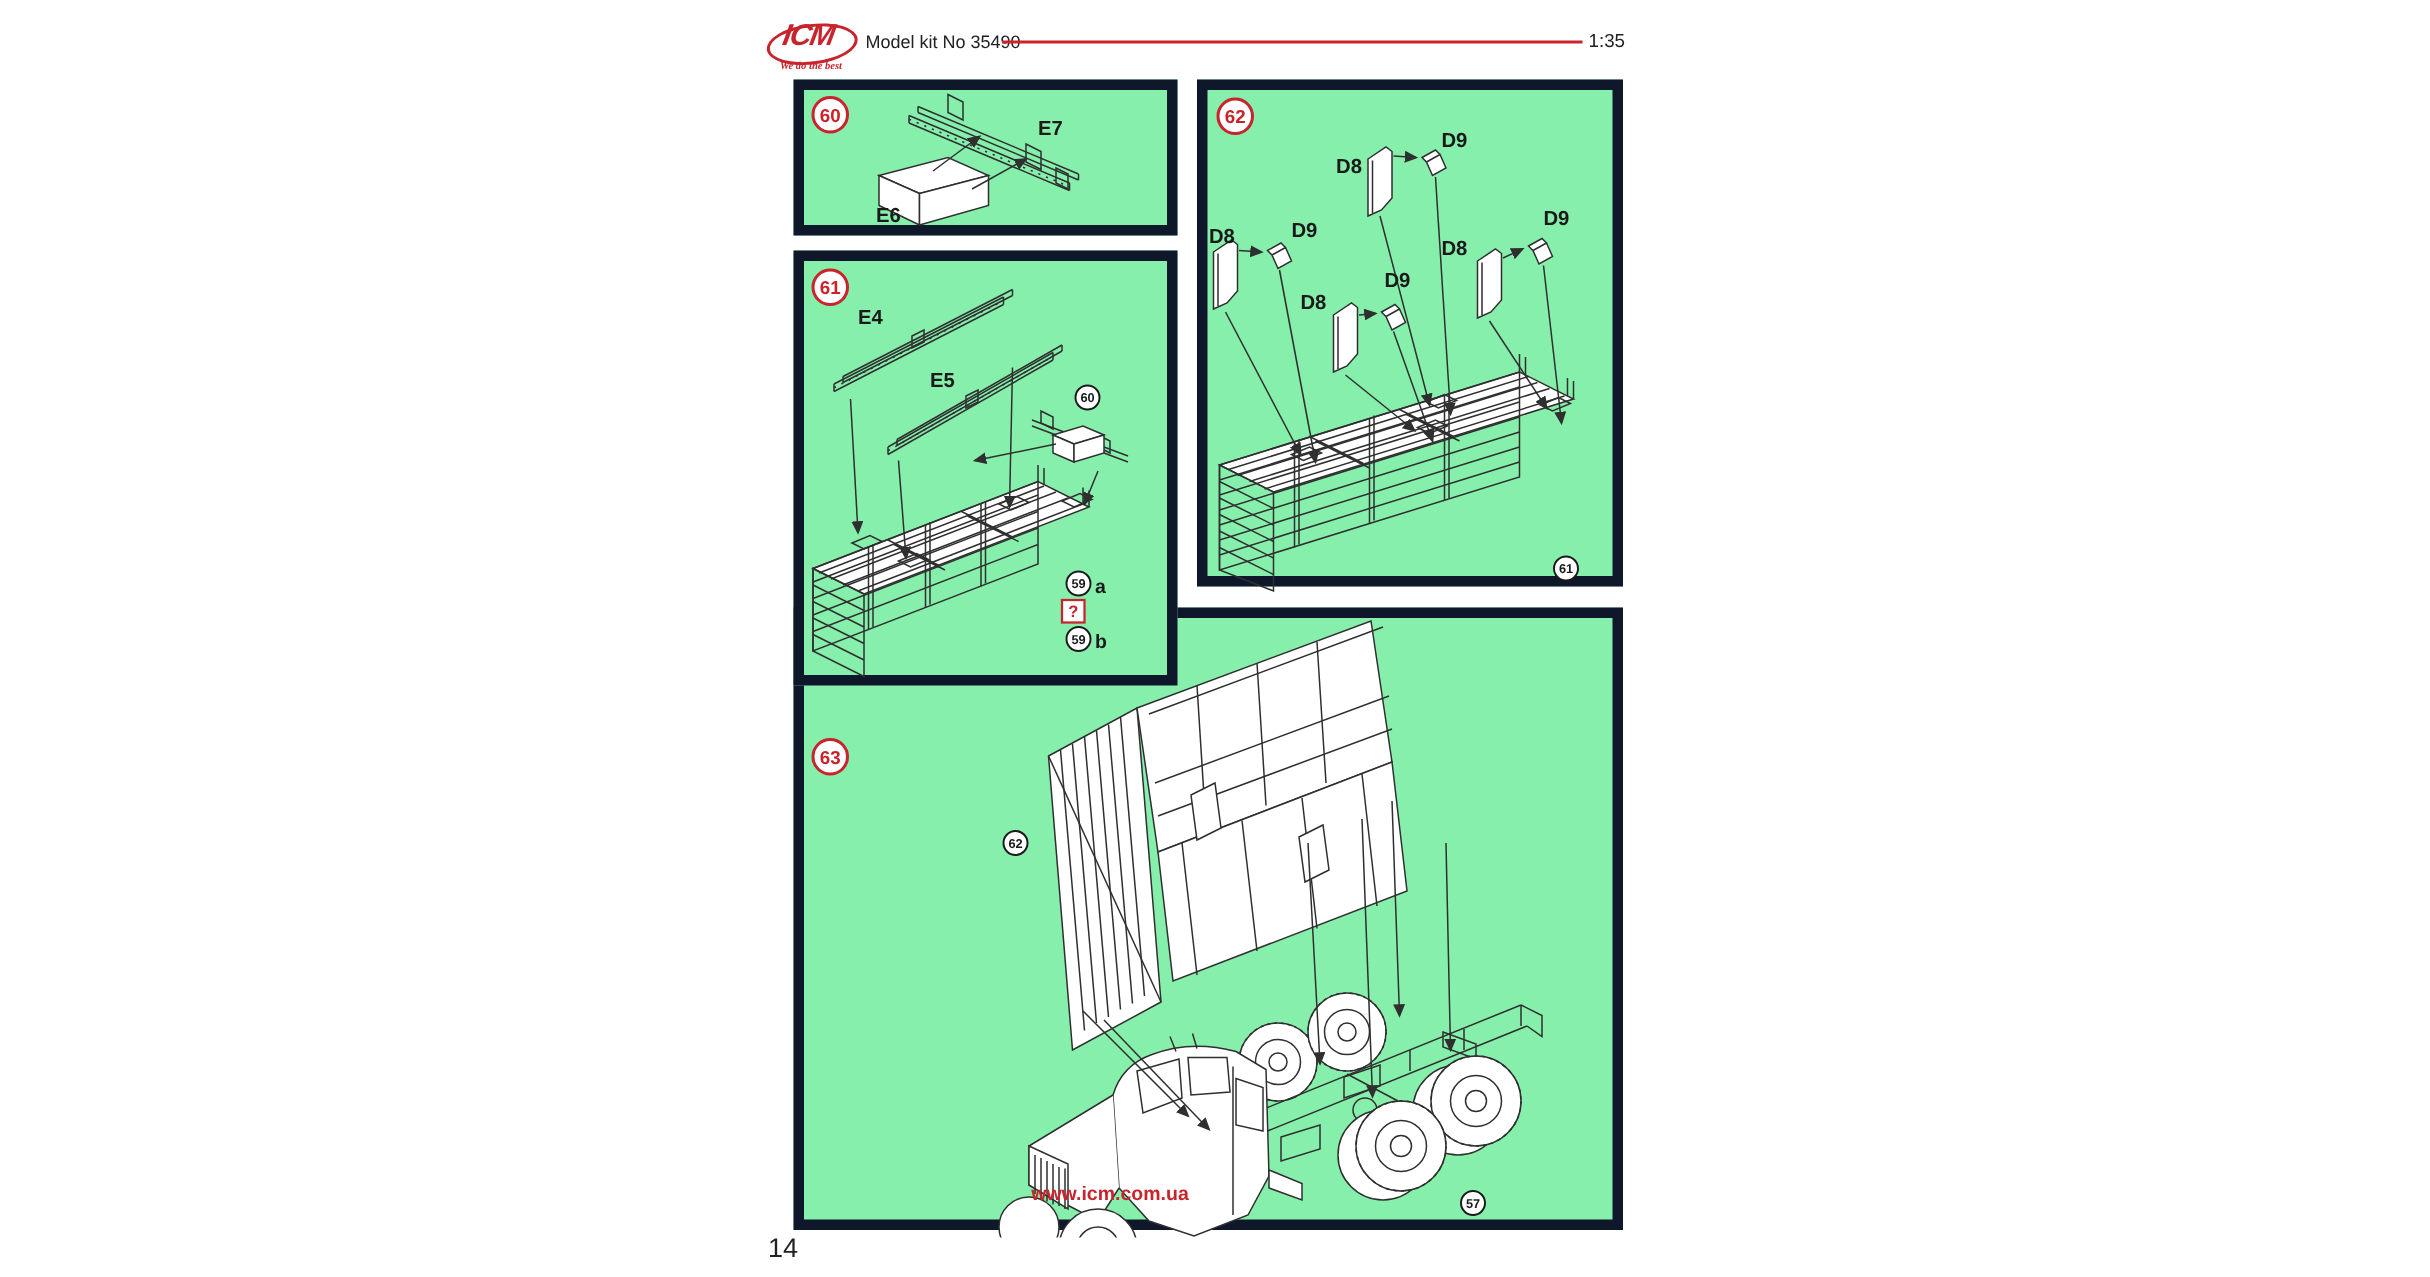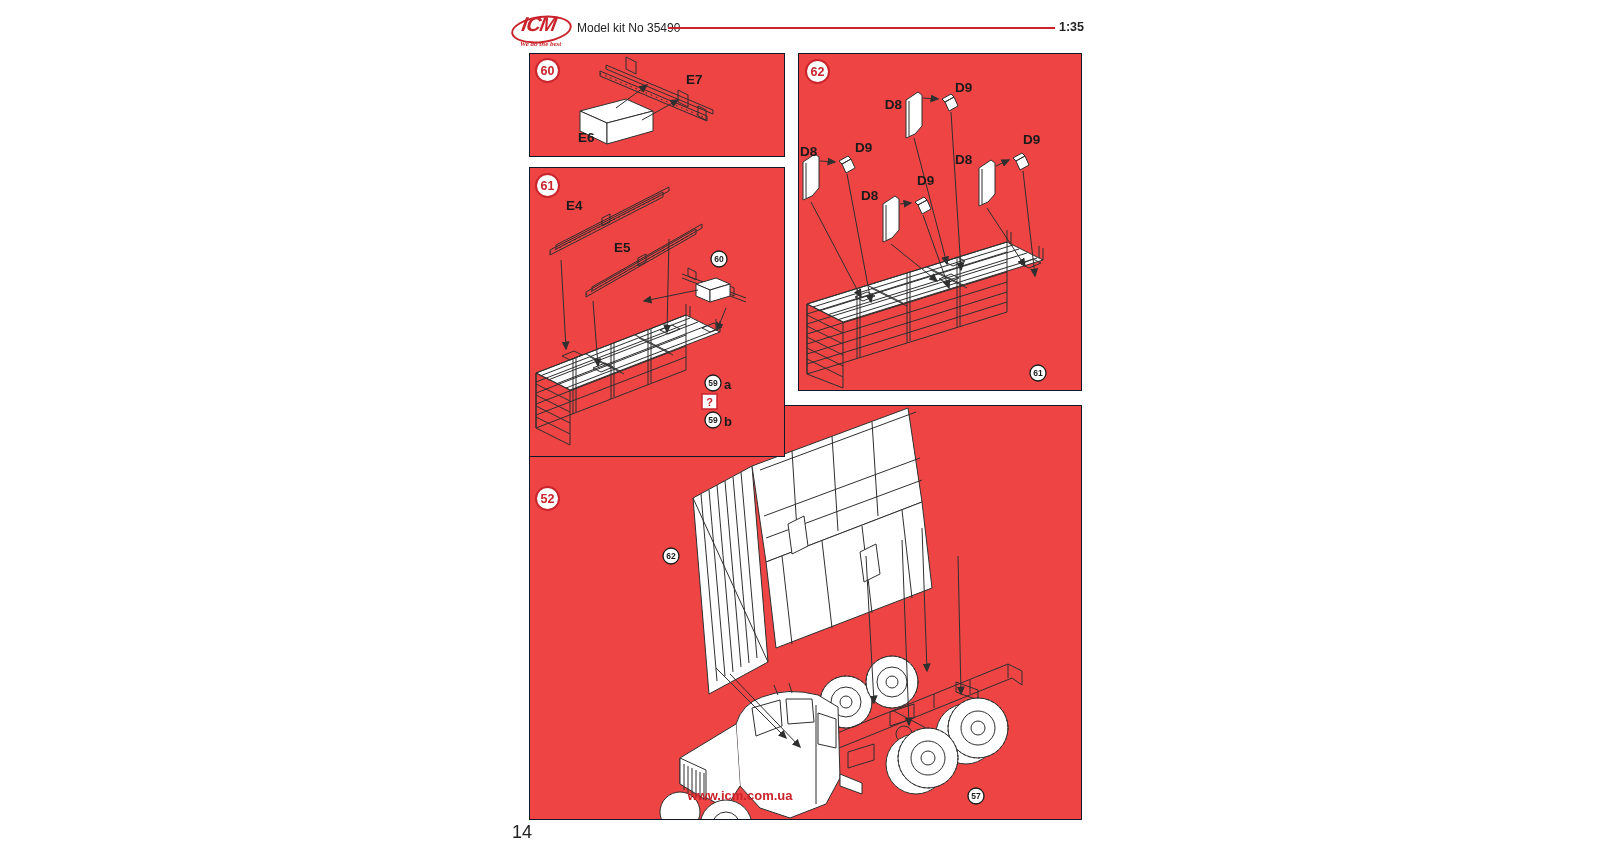--- a/index.html
+++ b/index.html
@@ -10,24 +10,24 @@
   
   .logo{position:absolute;left:511px;top:12px;width:62px;height:38px;}
   .logo-oval{position:absolute;left:0;top:4px;width:57px;height:23px;border:2px solid var(--red);
              border-radius:50%;transform:rotate(-7deg);}
   .logo-icm{position:absolute;left:11px;top:1px;font-style:italic;font-weight:bold;font-size:20px;
             letter-spacing:-1px;color:var(--red);transform:skewX(-10deg);}
   .logo-tag{position:absolute;left:9px;top:28px;font-family:Liberation Serif, serif;font-style:italic;
             font-weight:bold;font-size:7px;color:var(--red);white-space:nowrap;}
   .kit-label{position:absolute;left:577px;top:21px;font-size:12px;color:#222;}
   .header-rule{position:absolute;left:668px;top:27px;width:387px;height:2px;background:var(--red);}
-  .scale-label{position:absolute;left:1059px;top:20px;font-size:12.5px;font-weight:bold;color:#222;}
+  .scale-label{position:absolute;left:1059px;top:20px;font-size:12.5px;font-weight:normal;color:#222;}
 
   
-  .step-box{position:absolute;background:#ef4444;border:1px solid #0f172a;box-sizing:border-box;}
+  .step-box{position:absolute;background:#86efac;border:7px solid #0f172a;box-sizing:border-box;}
   .step-badge{position:absolute;width:21px;height:21px;border:2.5px solid var(--red);border-radius:50%;
               color:var(--red);font-size:12.5px;font-weight:bold;display:flex;align-items:center;
               justify-content:center;background:#fff;}
   .step-box svg{position:absolute;left:0;top:0;}
   svg text{font-family:"Liberation Sans",sans-serif;}
   .part-lbl{font-size:13.5px;font-weight:bold;fill:#1a1a1a;}
   .badge-num{font-size:8.5px;font-weight:bold;fill:#1a1a1a;}
   .opt-lbl{font-size:13px;font-weight:bold;fill:#1a1a1a;}
   .q-lbl{font-size:11px;font-weight:bold;fill:var(--red);}
 
@@ -45,21 +45,21 @@
     <div class="logo-oval"></div>
     <span class="logo-icm">ICM</span>
     <div class="logo-tag">We do the best</div>
   </div>
   <div class="kit-label">Model kit No 35490</div>
   <div class="header-rule"></div>
   <div class="scale-label">1:35</div>
 
   <section class="step-box" style="left:529px;top:405px;width:553px;height:415px;">
     <div class="step-badge" style="left:5px;top:80px;">
-      <span>52</span>
+      <span>63</span>
     </div>
     <svg width="551" height="413" viewBox="0 0 551 413">
       <defs>
         <marker id="ar63" markerWidth="9" markerHeight="8" refX="7.5" refY="4" orient="auto">
           <path d="M0,0 L9,4 L0,8 Z" fill="#2f2f2f"></path>
         </marker>
       </defs>
       <g stroke="#2f2f2f" stroke-width="1" fill="none">
 
         <g>

